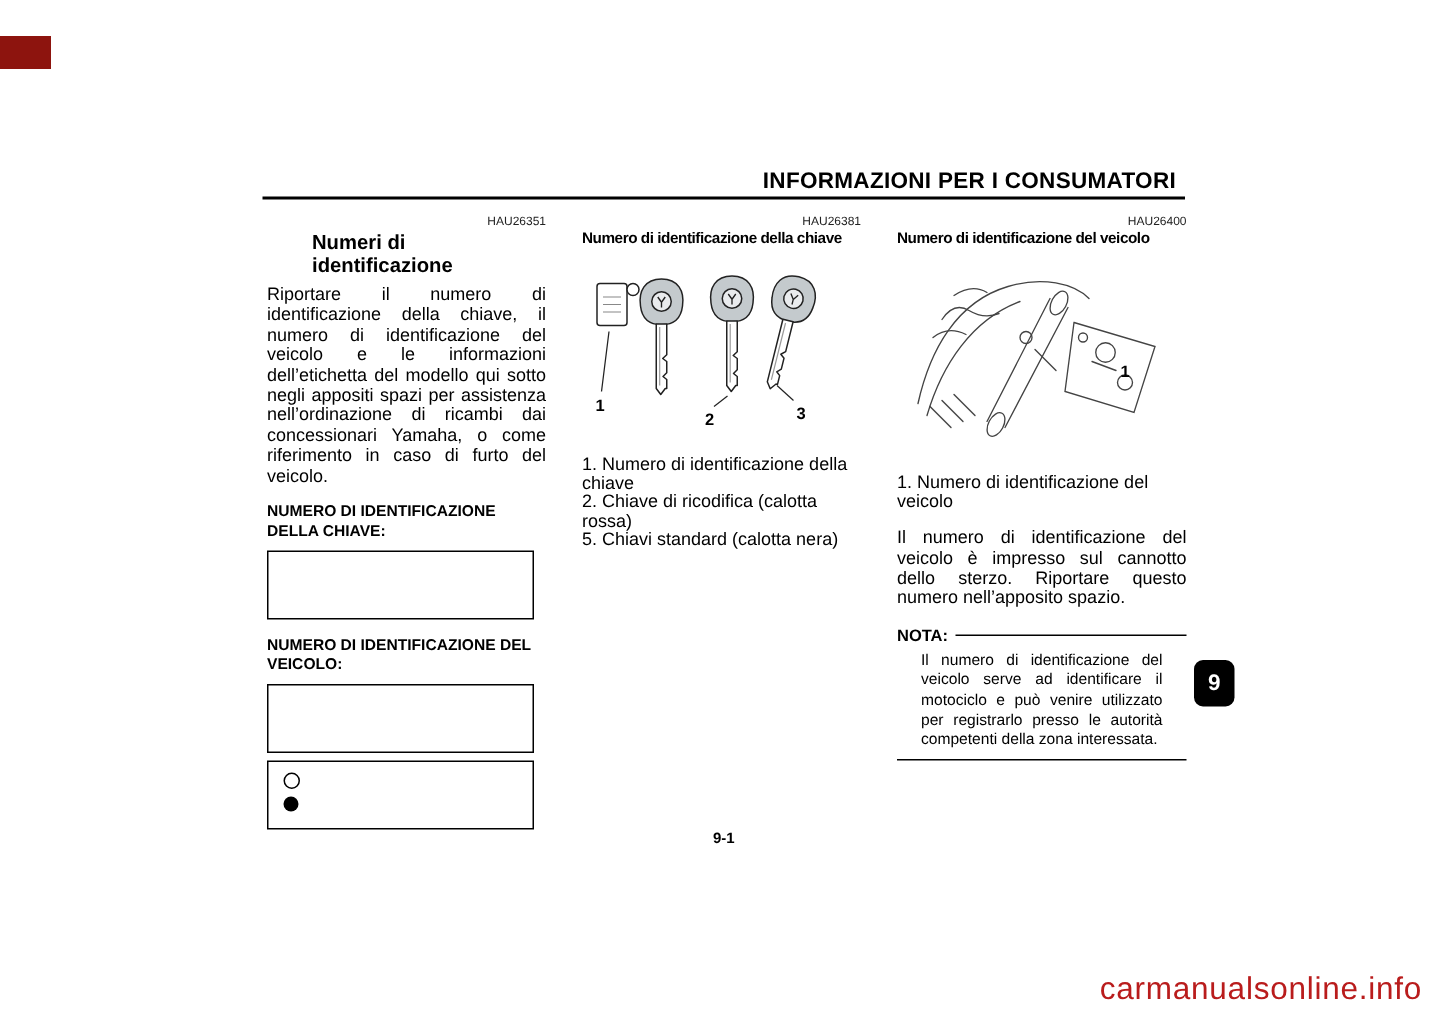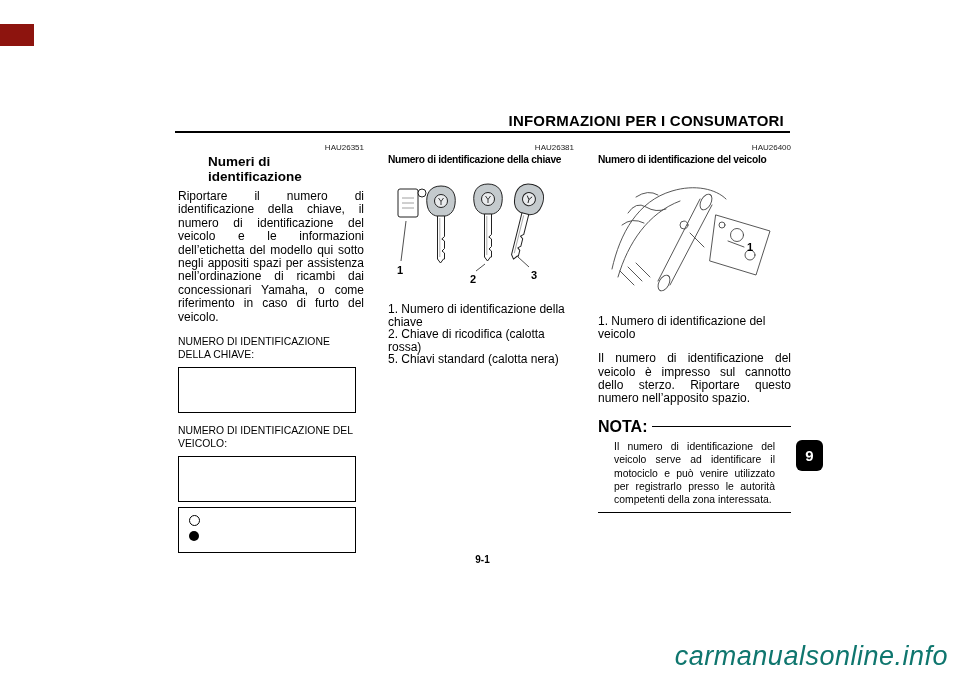--- a/index.html
+++ b/index.html
@@ -14,41 +14,41 @@
 
   .col{position:absolute;top:140px;}
   #col1{left:178px;width:186px;}
   #col2{left:388px;width:186px;}
   #col3{left:598px;width:193px;}
 
   .code{font-size:8px;text-align:right;color:#222;margin:3px 0 2px;}
   .h-main{font-size:13.5px;font-weight:bold;margin:0 0 6px;padding-left:30px;}
   .h-sub{font-size:10.2px;font-weight:bold;letter-spacing:-.3px;white-space:nowrap;margin:0 0 4px;}
   .body-text{font-size:12px;line-height:13.4px;text-align:justify;margin:0;}
-  .field-label{font-size:10.4px;line-height:13.4px;margin:11px 0 0;}
+  .field-label{font-size:10.4px;line-height:13.4px;margin:11px 0 0;font-weight:bold;}
   .blank-box{border:1px solid #000;height:44px;width:176px;margin-top:5px;position:relative;background:#fff;}
   .circle-open{position:absolute;left:10px;top:7px;width:9px;height:9px;border:1px solid #000;border-radius:50%;}
   .circle-filled{position:absolute;left:10px;top:23px;width:10px;height:10px;background:#000;border-radius:50%;}
 
   .figure{margin:6px 0 4px;}
   .fig-keys{width:186px;height:128px;display:block;}
   .fig-vehicle{width:193px;height:140px;display:block;}
   .caption{font-size:12px;line-height:12.6px;margin:2px 0 12px;}
   .caption div{margin:0;}
 
-  .nota-head{display:flex;align-items:center;font-weight:bold;font-size:16px;margin-top:12px;}
+  .nota-head{display:flex;align-items:center;font-weight:bold;font-size:11px;margin-top:12px;}
   .nota-line{flex:1;height:1px;background:#000;margin-left:5px;}
   .nota-body{font-size:10.4px;line-height:13.4px;text-align:justify;margin:4px 16px 0;}
   .nota-close{height:1px;background:#000;margin-top:5px;}
 
   .chapter-tab{position:absolute;left:796px;top:440px;width:27px;height:31px;background:#000;
     border-radius:6px;color:#fff;font-weight:bold;font-size:15px;
     display:flex;align-items:center;justify-content:center;}
   .page-number{position:absolute;left:175px;top:554px;width:615px;text-align:center;font-size:10px;font-weight:bold;}
-  .watermark{position:absolute;right:12px;bottom:6px;font-size:27px;color:#0f766e;letter-spacing:.5px;font-style:italic;}
+  .watermark{position:absolute;right:12px;bottom:6px;font-size:21px;color:#b91c1c;letter-spacing:.5px;}
   svg text{font-family:"Liberation Sans",sans-serif;font-weight:bold;font-size:11px;fill:#000;}
 </style>
 </head>
 <body>
 
 <div class="corner-mark"></div>
 
 <div class="header">
   <span>INFORMAZIONI PER I CONSUMATORI</span>
 </div>

